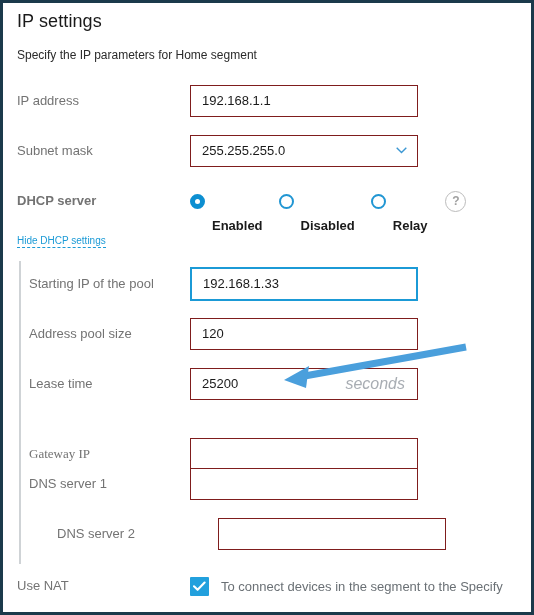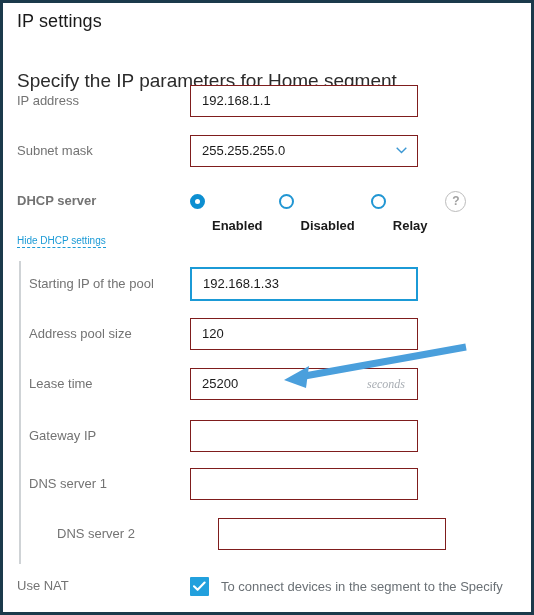--- a/index.html
+++ b/index.html
@@ -36,23 +36,22 @@
     left: 14px;
     top: 8px;
     font-size: 18px;
     color: #1a1a1a;
     letter-spacing: 0.1px;
   }
   .page-subtitle {
     position: absolute;
     left: 14px;
     top: 45px;
-    font-size: 19px;
+    font-size: 12px;
     color: #2b2b2b;
-    margin-top: 22px;
   }
 
   
   .row {
     position: absolute;
     left: 0;
     width: 528px;
     height: 50px;
   }
   .row-label {
@@ -93,24 +92,23 @@
     white-space: nowrap;
     overflow: hidden;
   }
   .field.focused .field-value { line-height: 30px; }
   .field-suffix {
     position: absolute;
     right: 12px;
     top: 0;
     height: 100%;
     line-height: 30px;
-    font-size: 12px;
+    font-size: 16px;
     font-style: italic;
     color: #a8adb3;
-    font-family: Liberation Serif, serif;
   }
 
   
   .chevron {
     position: absolute;
     right: 10px;
     top: 50%;
     margin-top: -4px;
     width: 11px;
     height: 7px;
@@ -313,21 +311,21 @@
     </div>
 
     <div class="row indented" style="top:356px;">
       <div class="row-label">Lease time</div>
       <div class="field">
         <div class="field-value">25200</div>
         <div class="field-suffix">seconds</div>
       </div>
     </div>
 
-    <div class="row indented" style="top:408px;">
+    <div class="row indented" style="top:426px;font-family:Liberation Serif, serif;">
       <div class="row-label">Gateway IP</div>
       <div class="field">
         <div class="field-value"></div>
       </div>
     </div>
 
     <div class="row indented" style="top:456px;">
       <div class="row-label">DNS server 1</div>
       <div class="field">
         <div class="field-value"></div>

